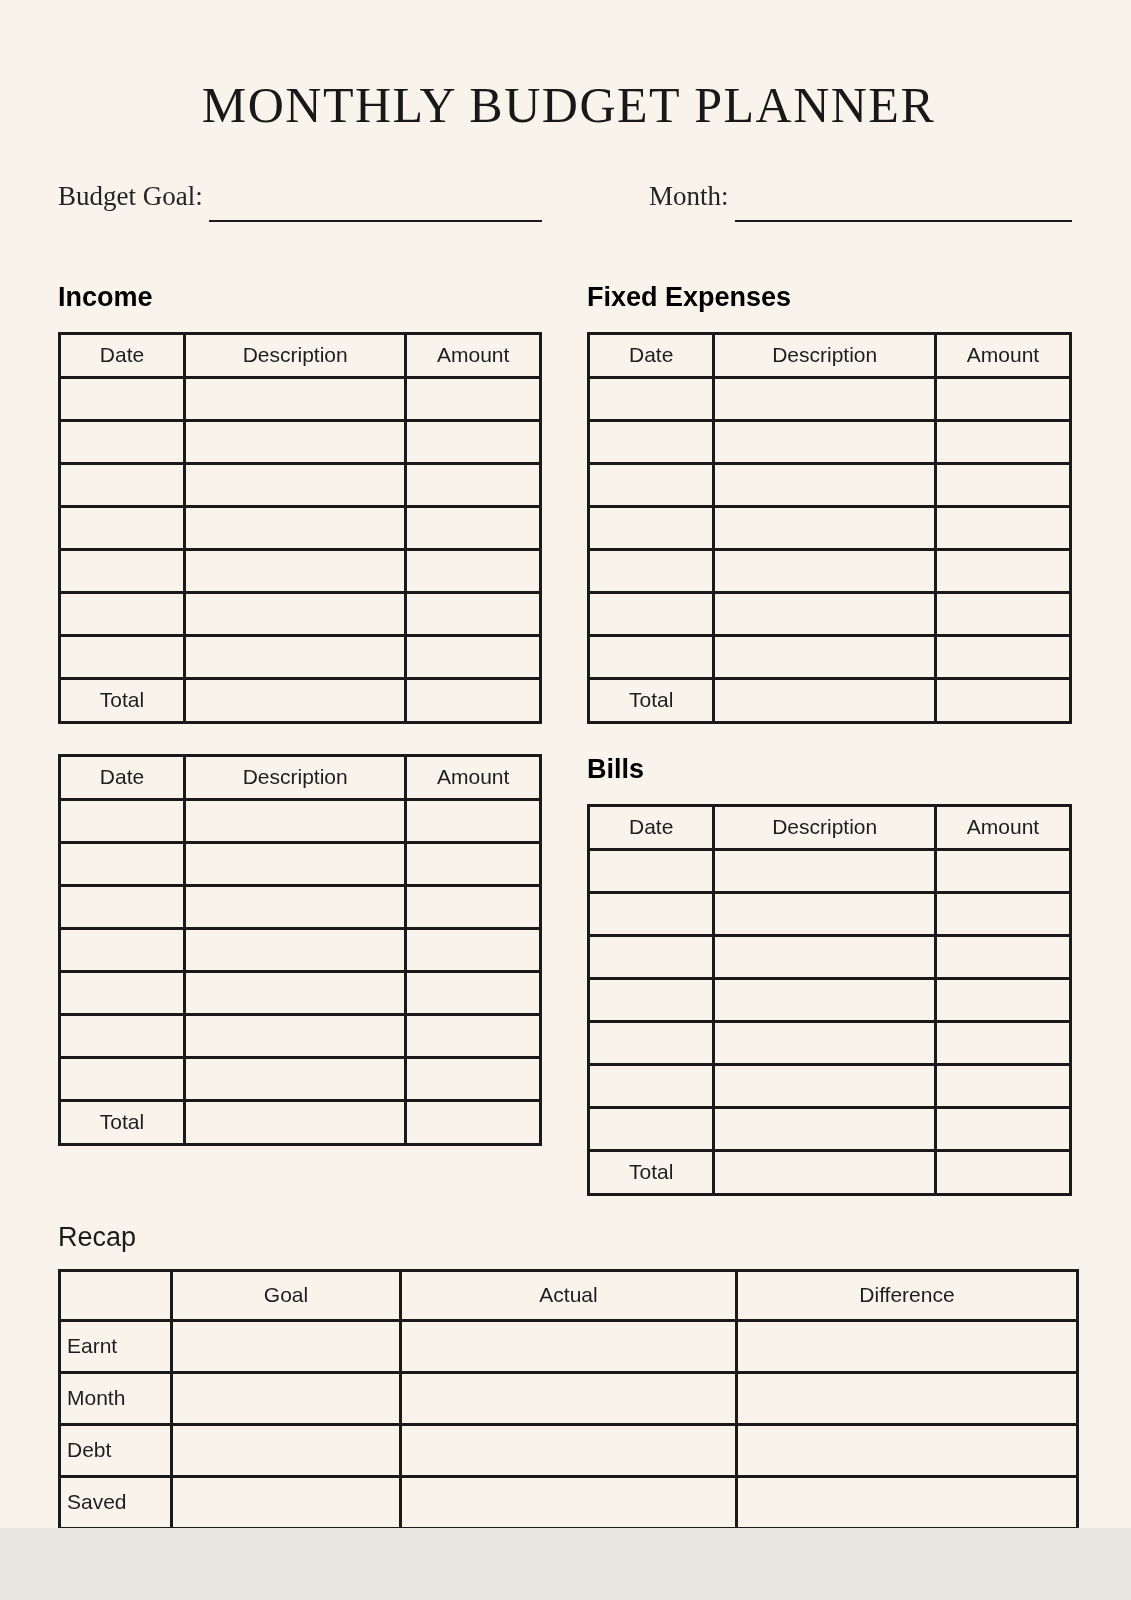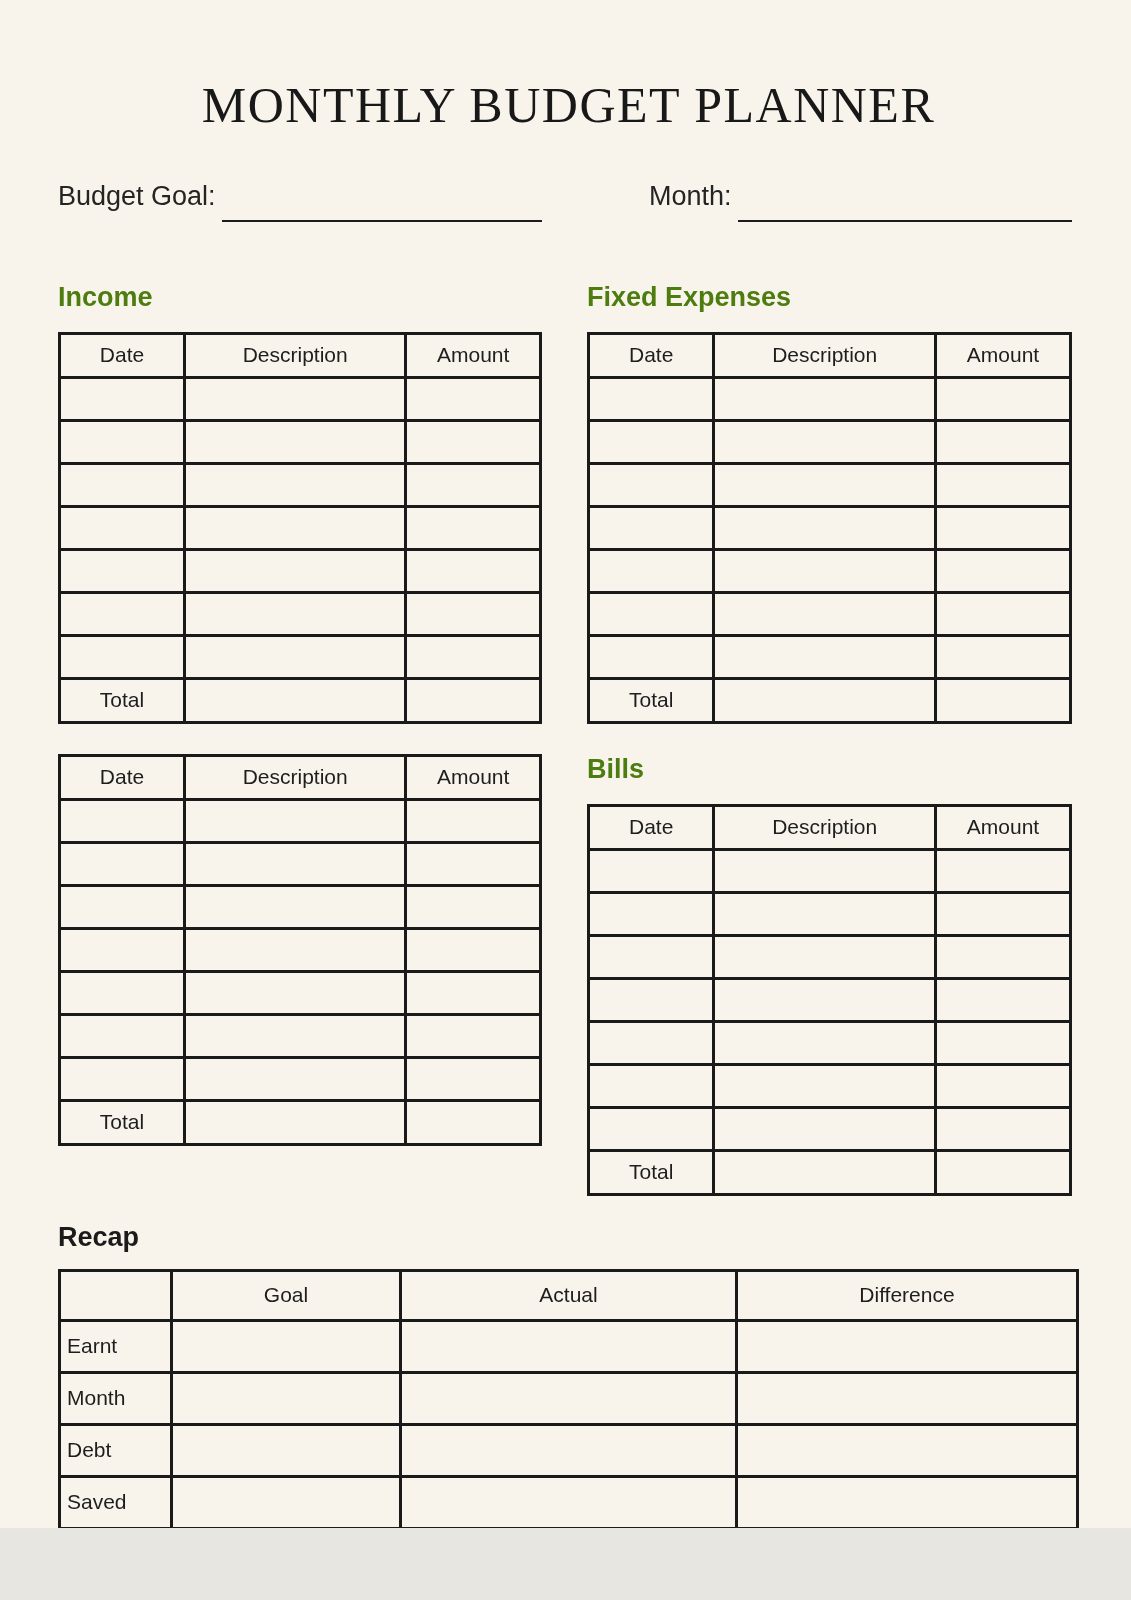--- a/index.html
+++ b/index.html
@@ -9,42 +9,42 @@
     font-family:"Liberation Sans",sans-serif;color:#1E1E1E;
   }
   .page-title{
     margin:0;text-align:center;
     font-family:"Liberation Serif",serif;font-weight:400;
     font-size:50px;letter-spacing:1.5px;color:#181818;white-space:nowrap;
   }
   
   .fields-row{display:grid;grid-template-columns:484px 485px;column-gap:45px;margin-top:46px;}
   .field{display:flex;align-items:flex-end;}
-  .field-label{font-size:27px;line-height:1.25;color:#242424;white-space:nowrap;}
+  .field-label{font-size:27px;line-height:1.25;color:#242424;white-space:nowrap;font-family:Liberation Serif, serif;}
   .month-indent{margin-left:62px;}
   .fill-line{
     flex:1;margin-left:6px;margin-bottom:-8px;height:32px;
     border:none;border-bottom:2px solid #1c1c1c;background:transparent;
     font-family:inherit;font-size:23px;color:#1e1e1e;padding:0 4px;outline:none;
   }
   
   .sections-grid{display:grid;grid-template-columns:484px 485px;column-gap:45px;row-gap:30px;margin-top:68px;}
-  .block-heading{margin:0 0 19px 0;font-size:27px;font-weight:700;color:#4d7c0f;}
+  .block-heading{margin:0 0 19px 0;font-size:27px;font-weight:700;color:#000000;}
   table{border-collapse:collapse;width:100%;table-layout:fixed;}
   th,td{border:3px solid #1a1a1a;padding:0 6px;font-weight:400;}
   .entry-table th{height:41px;font-size:21px;color:#1e1e1e;}
   .entry-table .data-row td{height:40px;}
   .entry-table .total-row td{height:41px;}
   .entry-table col.c-date{width:26%;}
   .entry-table col.c-desc{width:46%;}
   .entry-table col.c-amt{width:28%;}
   .total-label{font-size:21px;text-align:center;}
   
   .recap-section{margin-top:26px;}
-  .recap-heading{margin:0 0 16px 0;font-size:27px;font-weight:700;color:#1b1b1b;}
+  .recap-heading{margin:0 0 16px 0;font-size:27px;font-weight:400;color:#1b1b1b;}
   .recap-table th{height:47px;font-size:21px;text-align:center;}
   .recap-table td{height:49px;}
   .recap-table .row-label{font-size:21px;text-align:left;}
   .recap-table col.r-label{width:11%;}
   .recap-table col.r-goal{width:22.5%;}
   .recap-table col.r-actual{width:33%;}
   .recap-table col.r-diff{width:33.5%;}
 </style>
 </head>
 <body>

